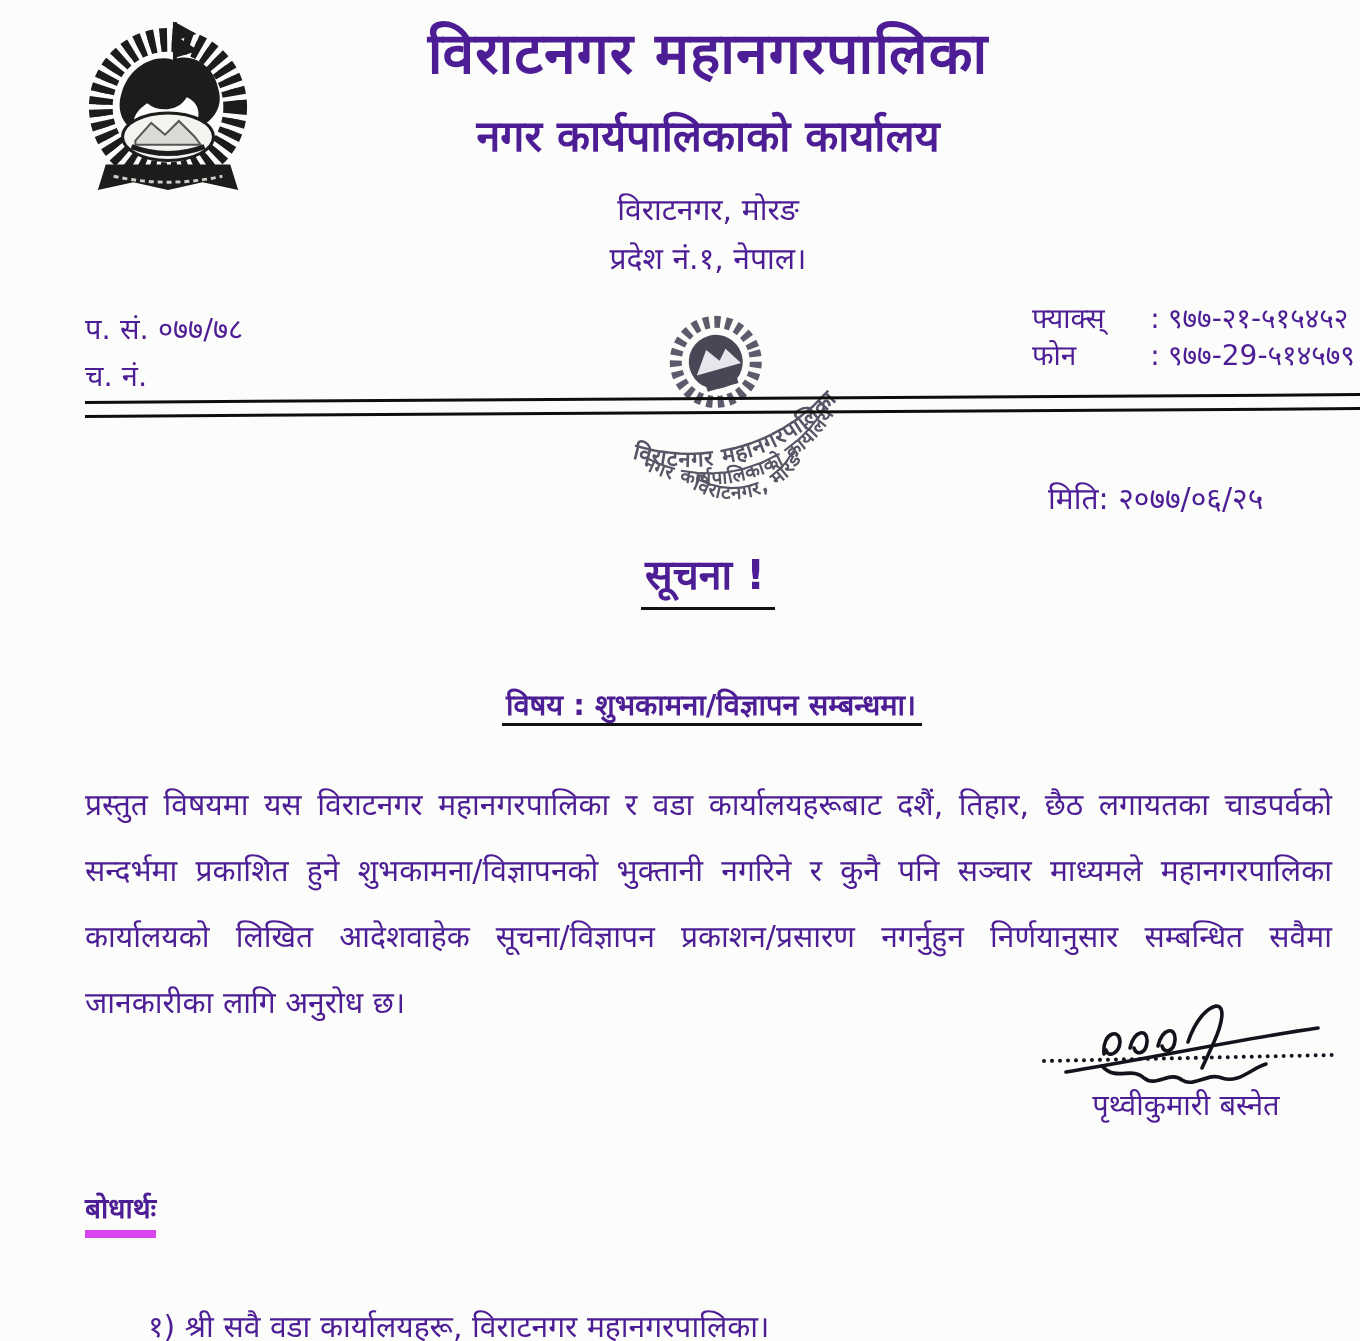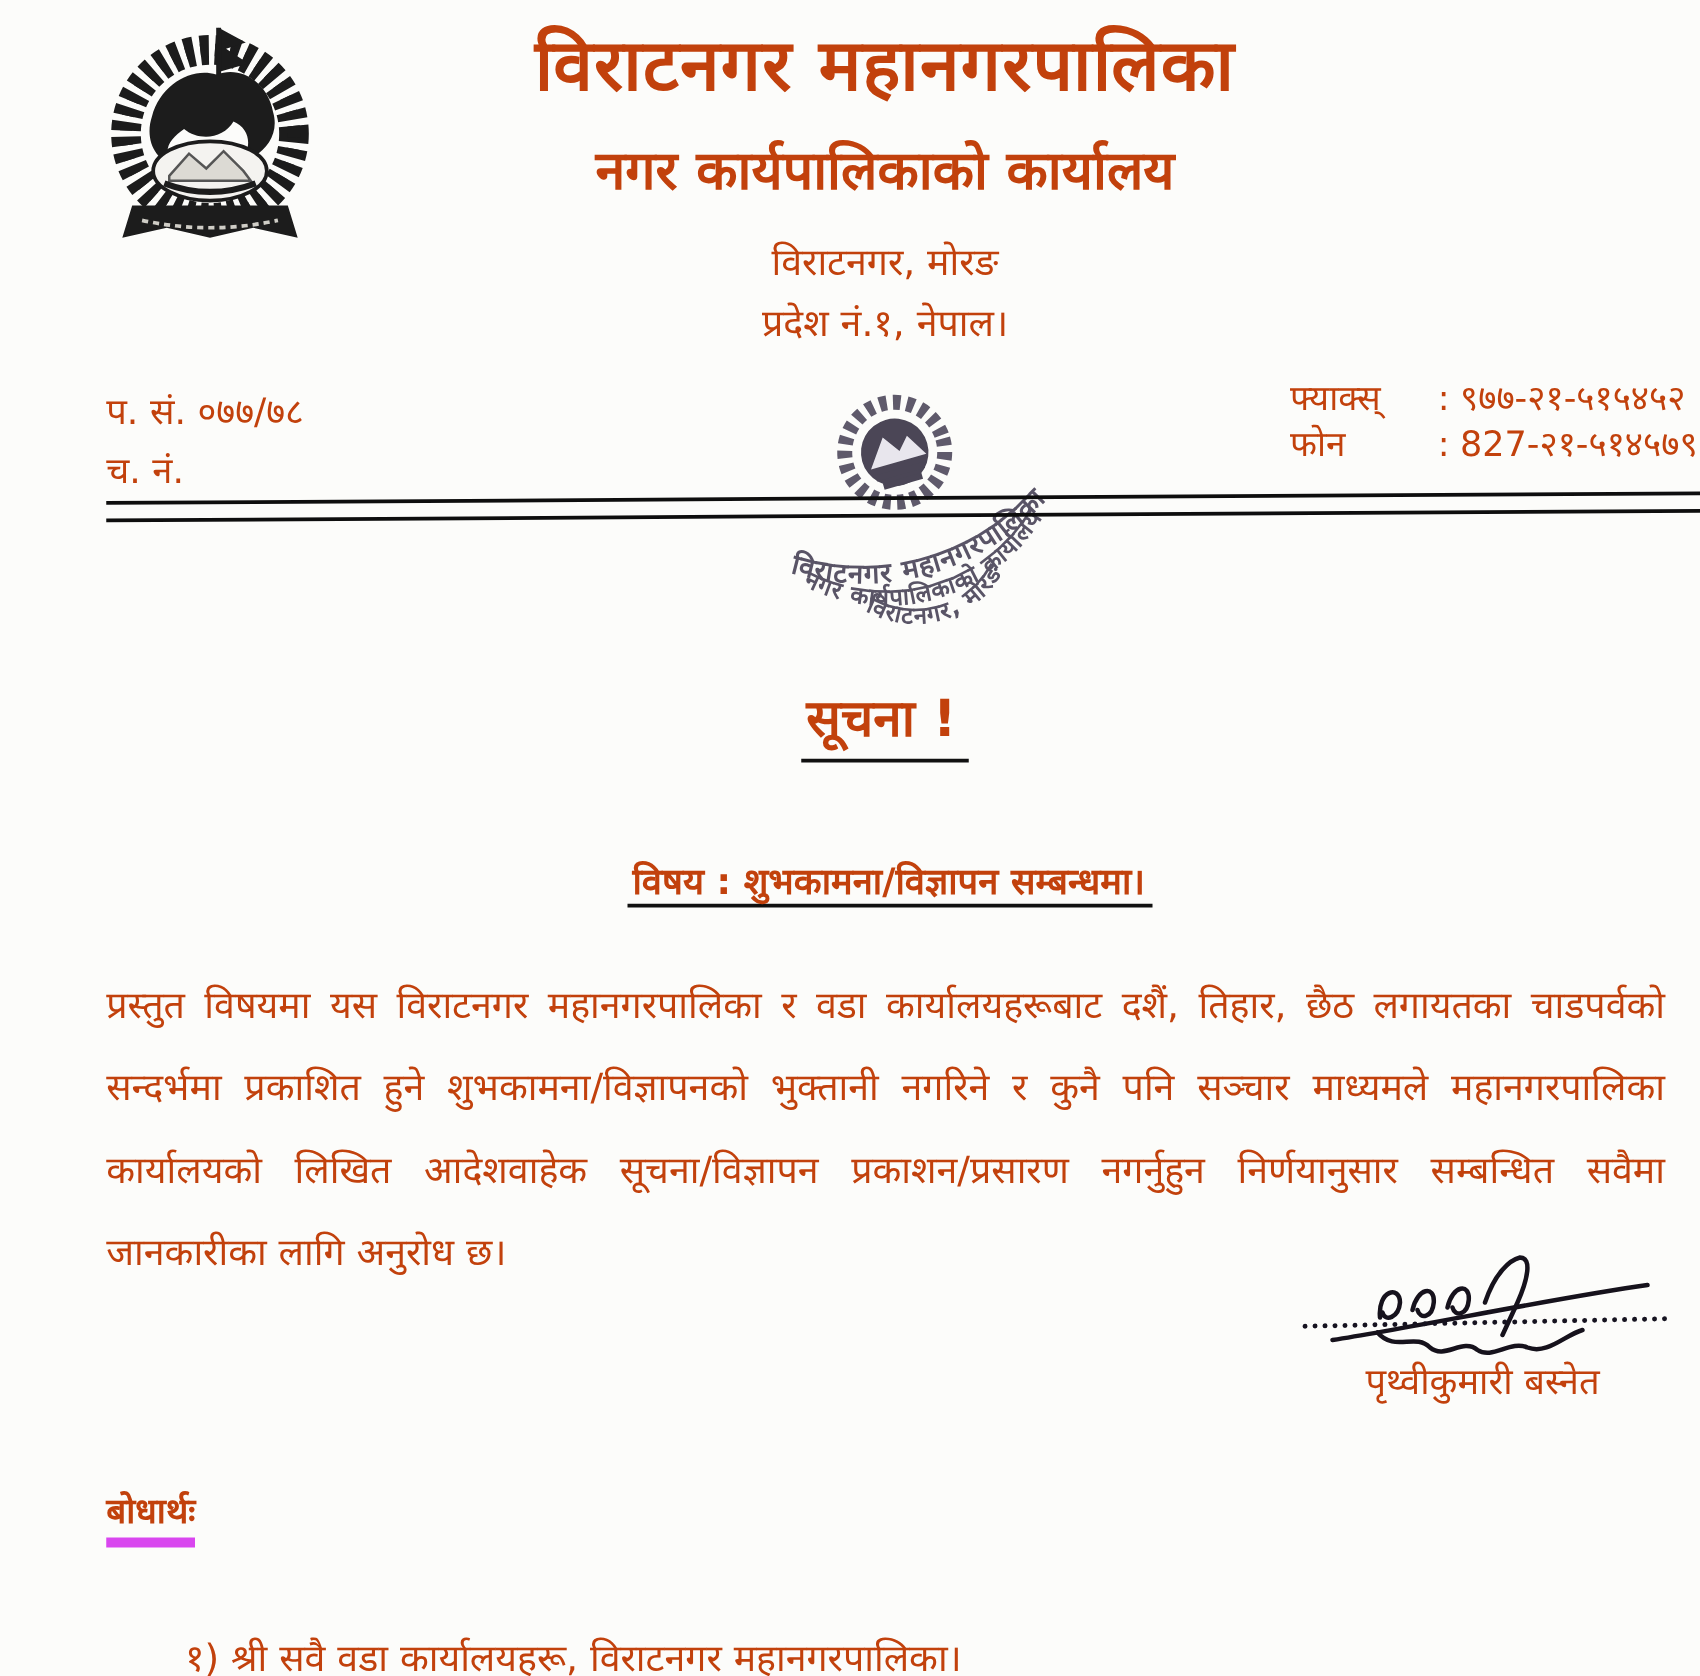--- a/index.html
+++ b/index.html
@@ -2,21 +2,21 @@
 <html><head>
 <meta charset="utf-8">
 <style>
   html, body { margin: 0; padding: 0; background: #e8e8e6; }
   .page {
     position: relative;
     width: 1360px;
     height: 1341px;
     margin: 0 auto;
     background: #fcfcfa;
-    color: #c2410c;
+    color: #4c1d95;
     font-family: "DejaVu Sans", sans-serif;
     overflow: hidden;
   }
 
   
   .emblem {
     position: absolute;
     left: 84px; top: 16px;
     width: 168px; height: 198px;
   }
@@ -163,21 +163,21 @@
 
   <div class="contact-block">
     <div class="contact-row">
       <span class="contact-label">फ्याक्स्</span>
       <span class="contact-sep">:</span>
       <span class="contact-value">९७७-२१-५१५४५२</span>
     </div>
     <div class="contact-row">
       <span class="contact-label">फोन</span>
       <span class="contact-sep">:</span>
-      <span class="contact-value">827-२१-५१४५७९</span>
+      <span class="contact-value">९७७-29-५१४५७९</span>
     </div>
   </div>
 
   <svg class="stamp" viewBox="0 0 292 232" aria-hidden="true">
     <defs>
       <path id="stamp-arc1" d="M14,102 A196,196 0 0 0 278,102"></path>
       <path id="stamp-arc2" d="M44,132 A146,146 0 0 0 248,132"></path>
       <path id="stamp-arc3" d="M84,162 A80,80 0 0 0 208,162"></path>
     </defs>
     <g transform="rotate(-16 146 100)" fill="#433d52">
@@ -195,20 +195,21 @@
       </text>
       <text font-size="19" font-weight="bold" letter-spacing="1">
         <textPath href="#stamp-arc3" startOffset="50%" text-anchor="middle">विराटनगर, मोरङ</textPath>
       </text>
     </g>
   </svg>
 
   <div class="rule rule-1"></div>
   <div class="rule rule-2"></div>
 
+  <div class="date-line">मिति: २०७७/०६/२५</div>
 
   <div class="notice-wrap">
     <span class="notice-heading">सूचना !</span>
   </div>
 
   <div class="subject-wrap">
     <span class="subject-line">विषय : शुभकामना/विज्ञापन सम्बन्धमा।</span>
   </div>
 
   <p class="body-para">प्रस्तुत विषयमा यस विराटनगर महानगरपालिका र वडा कार्यालयहरूबाट दशैं, तिहार, छैठ लगायतका चाडपर्वको सन्दर्भमा प्रकाशित हुने शुभकामना/विज्ञापनको भुक्तानी नगरिने र कुनै पनि सञ्चार माध्यमले महानगरपालिका कार्यालयको लिखित आदेशवाहेक सूचना/विज्ञापन प्रकाशन/प्रसारण नगर्नुहुन निर्णयानुसार सम्बन्धित सवैमा जानकारीका लागि अनुरोध छ।</p>

